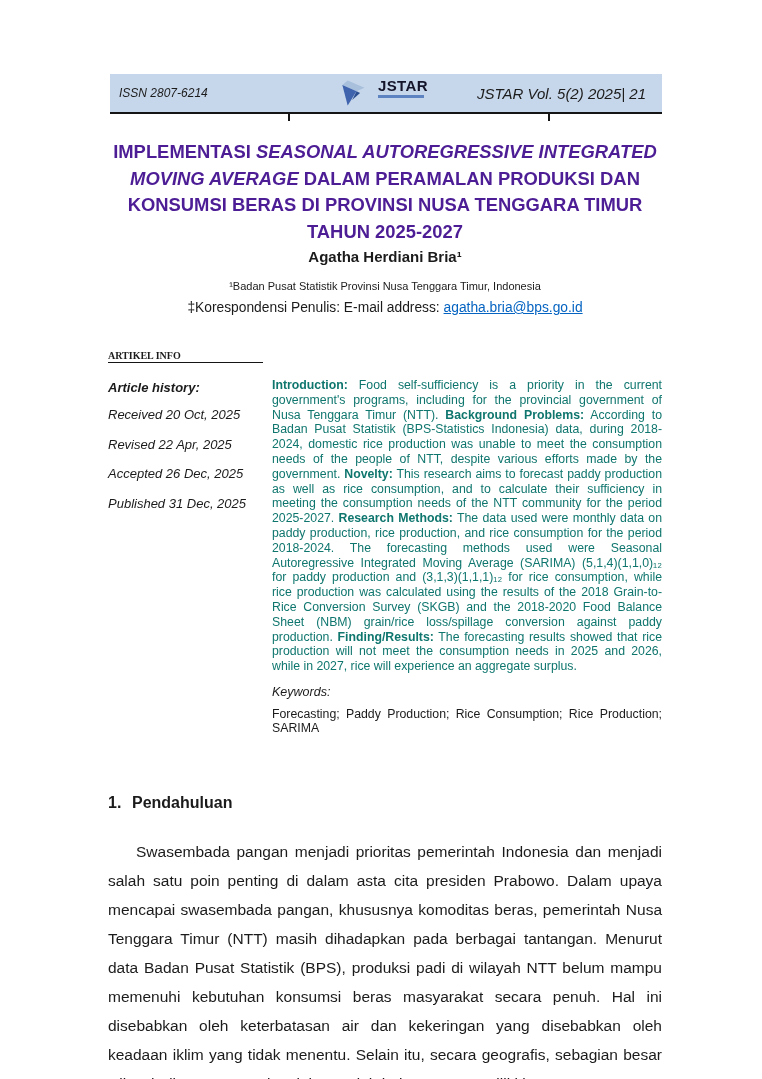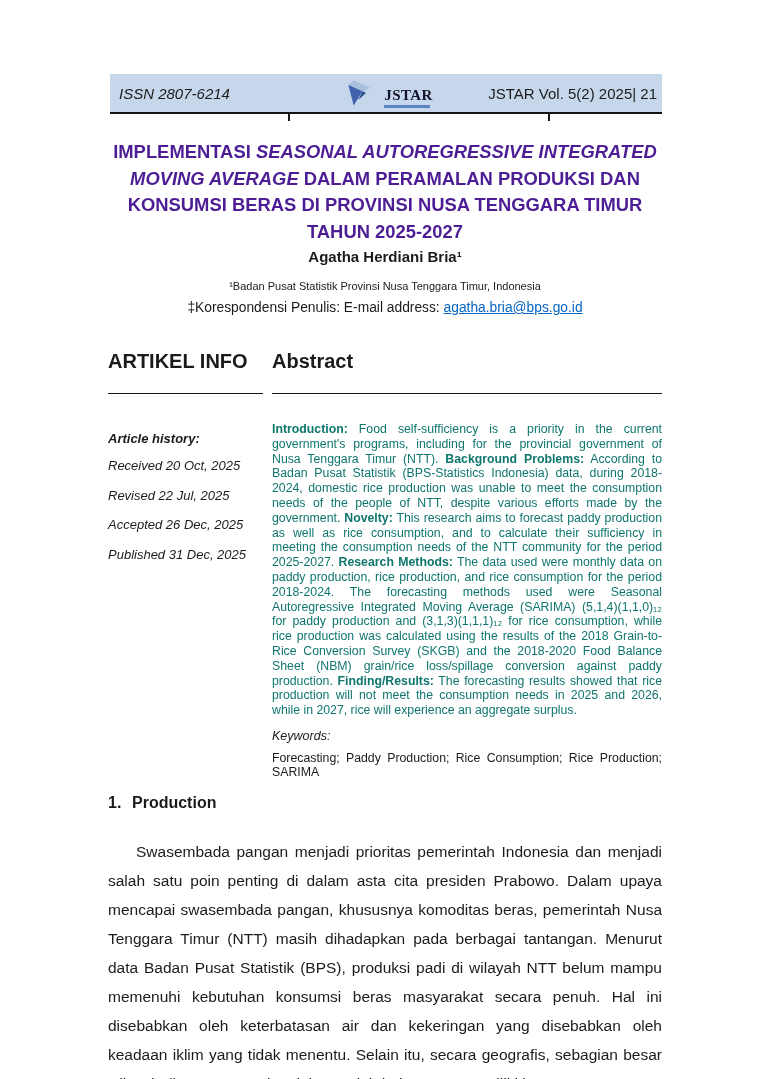--- a/index.html
+++ b/index.html
@@ -19,37 +19,37 @@
     width: 552px; height: 40px;
     background: #c7d7eb;
     border-bottom: 2px solid #151515;
     display: flex;
     align-items: center;
     box-sizing: border-box;
   }
   .header-issn {
     flex: 1;
     font-style: italic;
-    font-size: 15px;
+    font-size: 12px;
     padding-left: 9px;
     color: #1c1c1c;
   }
   .header-vol {
     flex: 1;
+    font-style: italic;
     font-size: 15px;
     text-align: right;
-    padding-right: 5px;
+    padding-right: 16px;
     color: #1c1c1c;
     white-space: nowrap;
   }
   .header-logo {
     display: flex;
-    align-items: flex-end;
+    align-items: flex-start;
     gap: 9px;
-    font-family: Liberation Serif, serif;
   }
   .logo-textwrap { display: flex; flex-direction: column; line-height: 1; }
   .logo-word {
     font-weight: bold;
     font-size: 15px;
     letter-spacing: 0.4px;
     color: #14142a;
   }
   .logo-tagline {
     margin-top: 2px;
@@ -106,25 +106,26 @@
     left: 108px; top: 350px;
     width: 155px;
   }
   .col-right {
     position: absolute;
     left: 272px; top: 350px;
     width: 390px;
   }
   .col-head {
     font-weight: bold;
-    font-size: 20px;
-    padding-bottom: 20px;
+    font-size: 10px;
+    padding-bottom: 1px;
     border-bottom: 1.5px solid #151515;
-  }
-  .history-block { margin-top: 37px; }
+    font-family: Liberation Serif, serif;
+  }
+  .history-block { margin-top: 17px; }
   .history-label {
     font-style: italic;
     font-weight: bold;
     font-size: 13px;
     margin-bottom: 12px;
   }
   .history-item {
     font-style: italic;
     font-size: 13px;
     margin-bottom: 14.5px;
@@ -202,33 +203,32 @@
 
   <div class="author">Agatha Herdiani Bria¹</div>
   <div class="affiliation">¹Badan Pusat Statistik Provinsi Nusa Tenggara Timur, Indonesia</div>
   <div class="correspondence"><span>‡Korespondensi Penulis: E-mail address: </span><a class="link" href="#">agatha.bria@bps.go.id</a></div>
 
   <div class="col-left">
     <div class="col-head">ARTIKEL INFO</div>
     <div class="history-block">
       <div class="history-label">Article history:</div>
       <div class="history-item">Received 20 Oct, 2025</div>
-      <div class="history-item">Revised 22 Jul, 2025</div>
+      <div class="history-item">Revised 22 Apr, 2025</div>
       <div class="history-item">Accepted 26 Dec, 2025</div>
       <div class="history-item">Published 31 Dec, 2025</div>
     </div>
   </div>
 
   <div class="col-right">
-    <div class="col-head">Abstract</div>
     <div class="abstract-text"><span class="b">Introduction:</span><span> Food self-sufficiency is a priority in the current government's programs, including for the provincial government of Nusa Tenggara Timur (NTT). </span><span class="b">Background Problems:</span><span> According to Badan Pusat Statistik (BPS-Statistics Indonesia) data, during 2018-2024, domestic rice production was unable to meet the consumption needs of the people of NTT, despite various efforts made by the government. </span><span class="b">Novelty:</span><span> This research aims to forecast paddy production as well as rice consumption, and to calculate their sufficiency in meeting the consumption needs of the NTT community for the period 2025-2027. </span><span class="b">Research Methods:</span><span> The data used were monthly data on paddy production, rice production, and rice consumption for the period 2018-2024. The forecasting methods used were Seasonal Autoregressive Integrated Moving Average (SARIMA) (5,1,4)(1,1,0)₁₂ for paddy production and (3,1,3)(1,1,1)₁₂ for rice consumption, while rice production was calculated using the results of the 2018 Grain-to-Rice Conversion Survey (SKGB) and the 2018-2020 Food Balance Sheet (NBM) grain/rice loss/spillage conversion against paddy production. </span><span class="b">Finding/Results:</span><span> The forecasting results showed that rice production will not meet the consumption needs in 2025 and 2026, while in 2027, rice will experience an aggregate surplus.</span></div>
     <div class="keywords-label">Keywords:</div>
     <div class="keywords-text">Forecasting; Paddy Production; Rice Consumption; Rice Production; SARIMA</div>
   </div>
 
   <div class="section-heading">
     <span class="section-number">1.</span>
-    <span>Production</span>
+    <span>Pendahuluan</span>
   </div>
 
   <p class="body-paragraph">Swasembada pangan menjadi prioritas pemerintah Indonesia dan menjadi salah satu poin penting di dalam asta cita presiden Prabowo. Dalam upaya mencapai swasembada pangan, khususnya komoditas beras, pemerintah Nusa Tenggara Timur (NTT) masih dihadapkan pada berbagai tantangan. Menurut data Badan Pusat Statistik (BPS), produksi padi di wilayah NTT belum mampu memenuhi kebutuhan konsumsi beras masyarakat secara penuh. Hal ini disebabkan oleh keterbatasan air dan kekeringan yang disebabkan oleh keadaan iklim yang tidak menentu. Selain itu, secara geografis, sebagian besar wilayah di NTT merupakan lahan tadah hujan yang memiliki ketergantungan</p>
 
 </div>
 
 </body></html>

